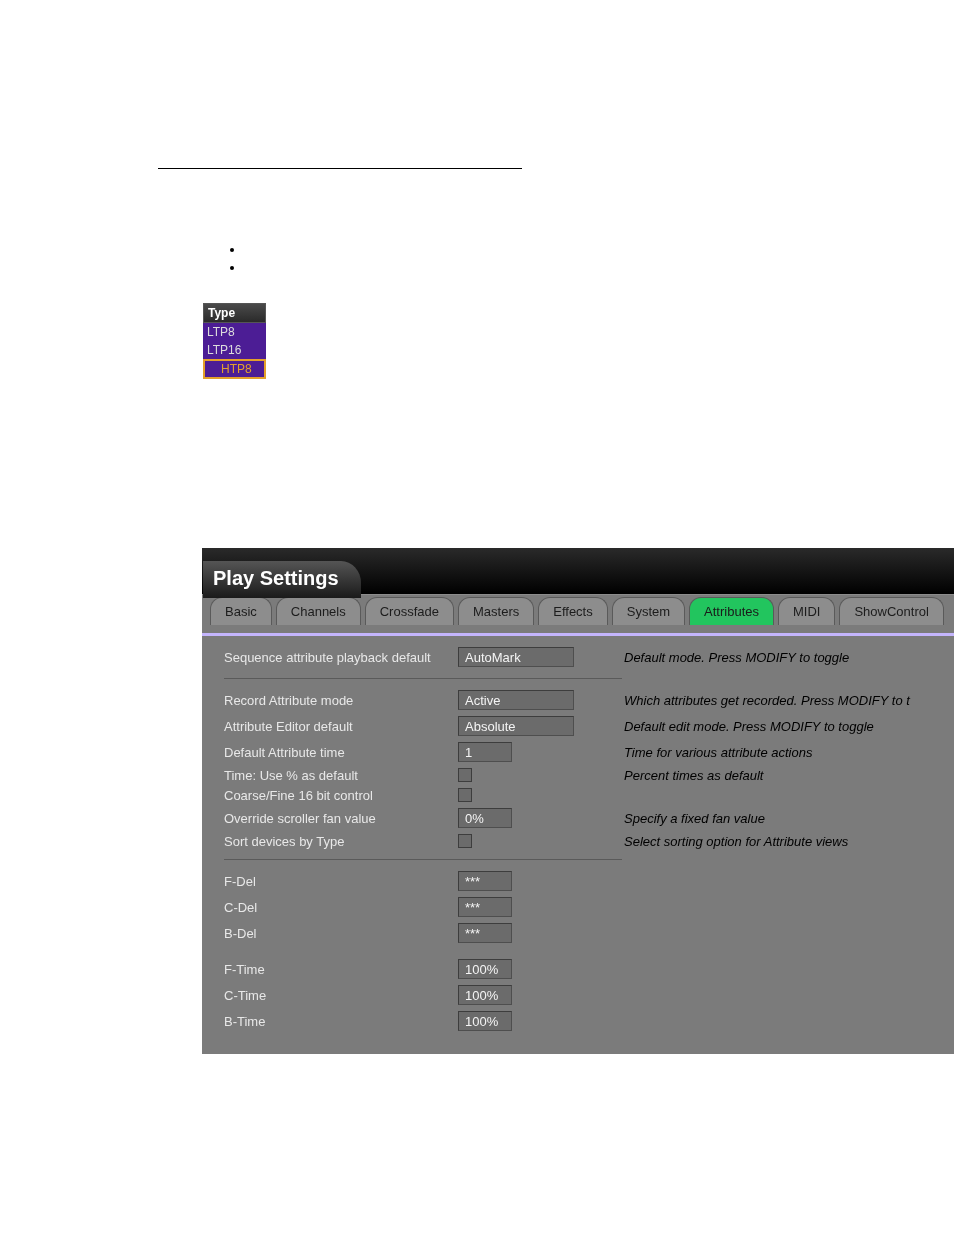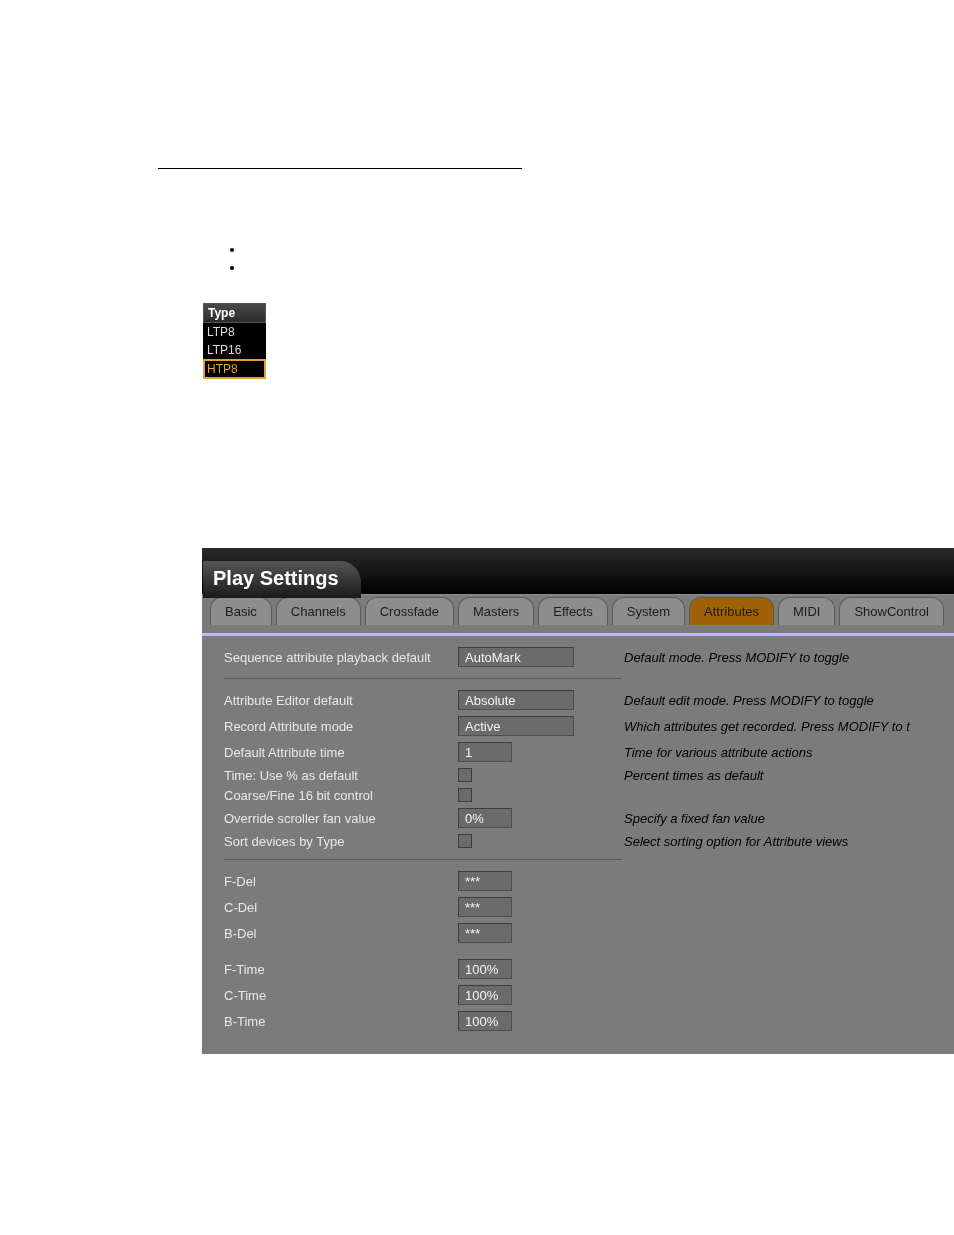--- a/index.html
+++ b/index.html
@@ -50,30 +50,30 @@
     font-size: 12px;
   }
   .type-header {
     background: linear-gradient(#4a4a4a,#2a2a2a);
     color: #fff;
     font-weight: bold;
     padding: 2px 4px;
     border: 1px solid #555;
   }
   .type-body {
-    background: #000000;
+    background: #4c1d95;
     color: #ddd;
   }
   .type-row {
     padding: 2px 4px;
   }
   .type-row.selected {
     color: #e3a02b;
     border: 2px solid #e3a02b;
-    padding: 1px 2px;
+    padding: 1px 16px;
   }
 
   
   .panel {
     position: absolute;
     left: 202px;
     top: 548px;
     width: 752px;   
     height: 506px;
     overflow: hidden;
@@ -118,21 +118,21 @@
     font-size: 13px;
     padding: 6px 14px;
     border-top-left-radius: 12px;
     border-top-right-radius: 12px;
     border: 1px solid #5a5a5a;
     border-bottom: none;
     cursor: pointer;
     white-space: nowrap;
   }
   .tab.active {
-    background: #a16207;
+    background: #22c55e;
     color: #1a1a1a;
     font-weight: normal;
   }
   .content {
     background: #7b7b7b;
     padding: 8px 10px 0 0;
     color: #e8e8e8;
     font-size: 13px;
   }
   .row {
@@ -247,33 +247,33 @@
         <div class="lbl">Sequence attribute playback default</div>
         <div class="fld">
             <div class="val-wide">AutoMark</div>
           </div>
         <div class="desc">Default mode. Press MODIFY to toggle</div>
       </div>
 
       <div class="sep"></div>
 
       <div class="row">
+        <div class="lbl">Record Attribute mode</div>
+        <div class="fld">
+            <div class="val-wide">Active</div>
+          </div>
+        <div class="desc">Which attributes get recorded. Press MODIFY to t</div>
+      </div>
+
+      <div class="row">
         <div class="lbl">Attribute Editor default</div>
         <div class="fld">
             <div class="val-wide">Absolute</div>
           </div>
         <div class="desc">Default edit mode. Press MODIFY to toggle</div>
-      </div>
-
-      <div class="row">
-        <div class="lbl">Record Attribute mode</div>
-        <div class="fld">
-            <div class="val-wide">Active</div>
-          </div>
-        <div class="desc">Which attributes get recorded. Press MODIFY to t</div>
       </div>
 
       <div class="row">
         <div class="lbl">Default Attribute time</div>
         <div class="fld">
             <div class="val-narrow">1</div>
           </div>
         <div class="desc">Time for various attribute actions</div>
       </div>
 

